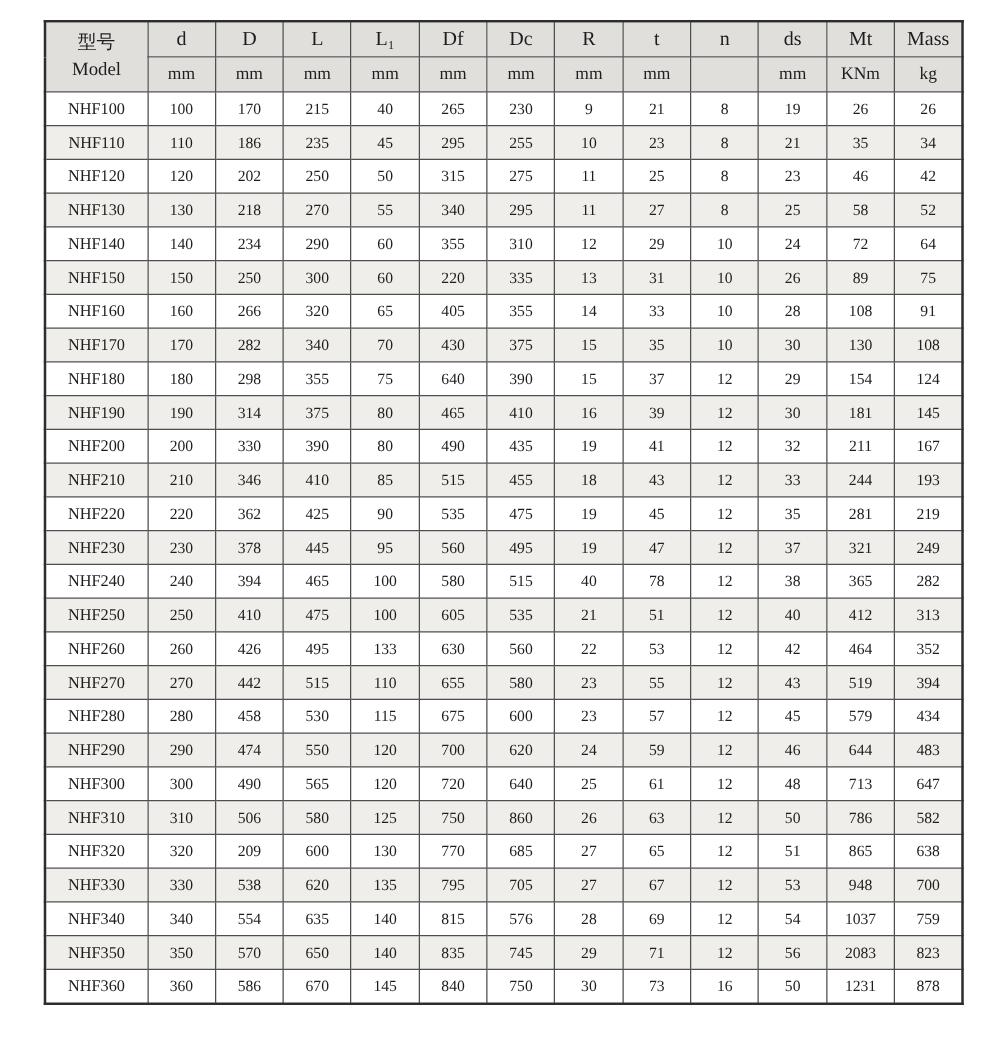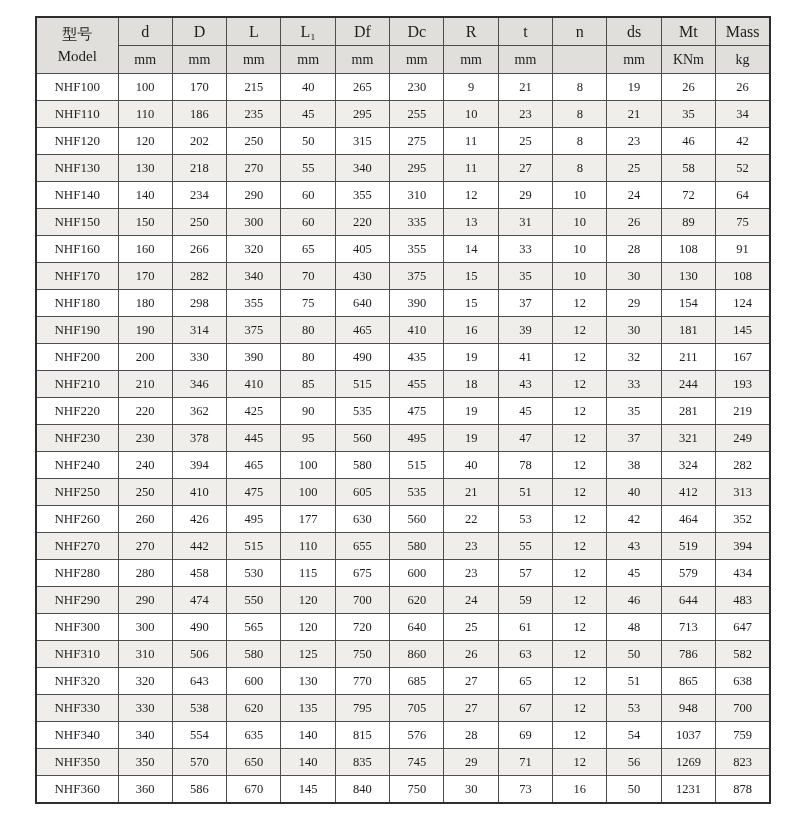--- a/index.html
+++ b/index.html
@@ -349,21 +349,21 @@
           <td>240</td>
           <td>394</td>
           <td>465</td>
           <td>100</td>
           <td>580</td>
           <td>515</td>
           <td>40</td>
           <td>78</td>
           <td>12</td>
           <td>38</td>
-          <td>324</td>
+          <td>365</td>
           <td>282</td>
         </tr>
         <tr>
           <td class="model-cell">NHF250</td>
           <td>250</td>
           <td>410</td>
           <td>475</td>
           <td>100</td>
           <td>605</td>
           <td>535</td>
@@ -372,21 +372,21 @@
           <td>12</td>
           <td>40</td>
           <td>412</td>
           <td>313</td>
         </tr>
         <tr>
           <td class="model-cell">NHF260</td>
           <td>260</td>
           <td>426</td>
           <td>495</td>
-          <td>177</td>
+          <td>133</td>
           <td>630</td>
           <td>560</td>
           <td>22</td>
           <td>53</td>
           <td>12</td>
           <td>42</td>
           <td>464</td>
           <td>352</td>
         </tr>
         <tr>
@@ -460,21 +460,21 @@
           <td>26</td>
           <td>63</td>
           <td>12</td>
           <td>50</td>
           <td>786</td>
           <td>582</td>
         </tr>
         <tr>
           <td class="model-cell">NHF320</td>
           <td>320</td>
-          <td>643</td>
+          <td>209</td>
           <td>600</td>
           <td>130</td>
           <td>770</td>
           <td>685</td>
           <td>27</td>
           <td>65</td>
           <td>12</td>
           <td>51</td>
           <td>865</td>
           <td>638</td>
@@ -514,21 +514,21 @@
           <td>350</td>
           <td>570</td>
           <td>650</td>
           <td>140</td>
           <td>835</td>
           <td>745</td>
           <td>29</td>
           <td>71</td>
           <td>12</td>
           <td>56</td>
-          <td>1269</td>
+          <td>2083</td>
           <td>823</td>
         </tr>
         <tr>
           <td class="model-cell">NHF360</td>
           <td>360</td>
           <td>586</td>
           <td>670</td>
           <td>145</td>
           <td>840</td>
           <td>750</td>

